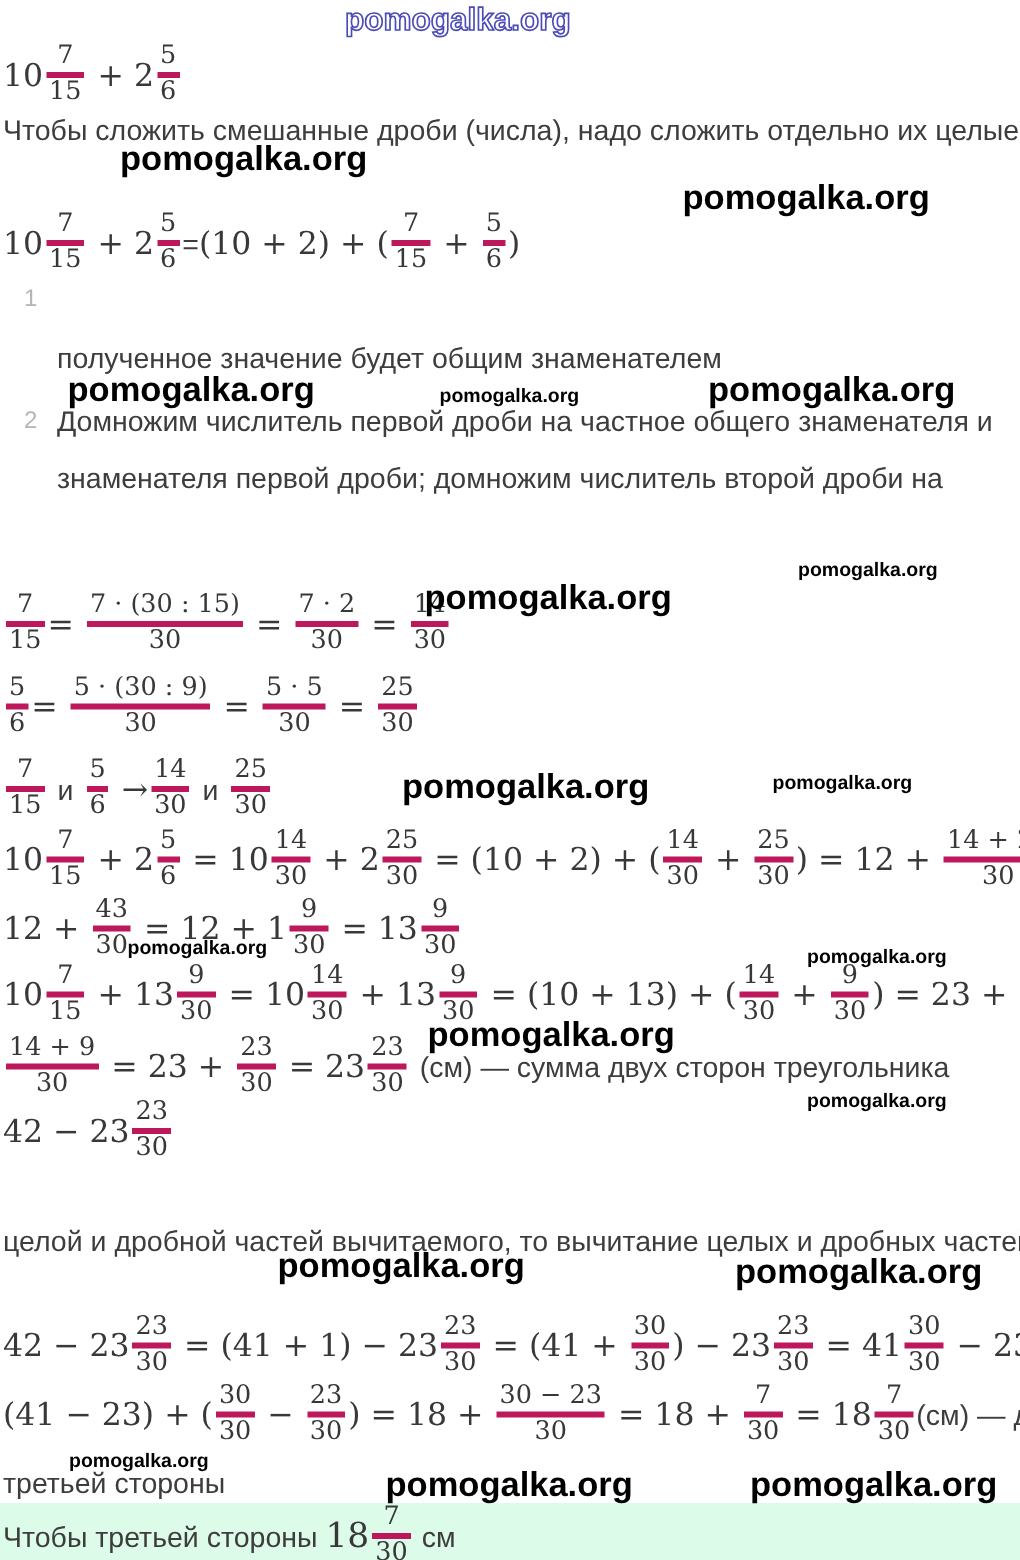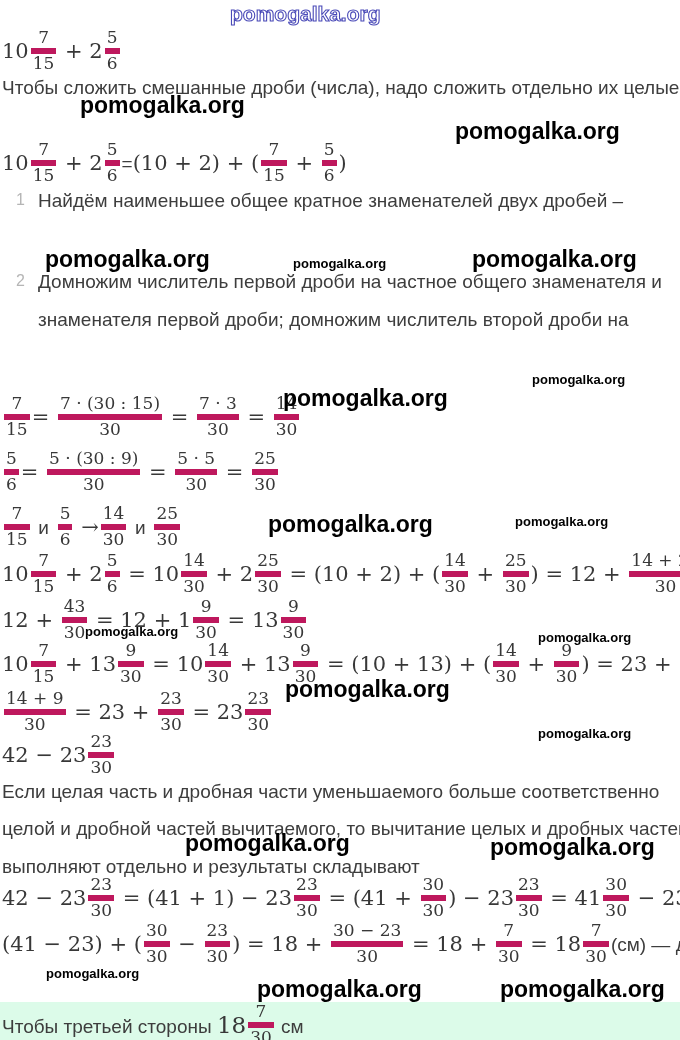--- a/index.html
+++ b/index.html
@@ -7,60 +7,59 @@
         font-family:"Liberation Sans",sans-serif;}
   .line{position:absolute;left:2px;white-space:nowrap;}
   .sans{font-size:19px;color:#3d3d3d;}
   .step-num{font-size:16px;color:#b5b5b5;}
   .math{font-family:"DejaVu Serif",serif;font-size:21px;color:#383838;}
   .math .mtext{font-family:"Liberation Sans",sans-serif;font-size:19px;color:#3d3d3d;}
   .answer.math{font-size:23px;}
   .frac{display:inline-block;vertical-align:middle;text-align:center;font-size:17px;
         line-height:1.15;margin:0 2px;position:relative;top:-2px;}
   .frac .num{display:block;padding:0 2px;}
-  .frac .den{display:block;border-top:6px solid #be185d;padding:0 2px;}
+  .frac .den{display:block;border-top:4px solid #be185d;padding:0 2px;}
   .wm{position:absolute;font-weight:700;color:#000;white-space:nowrap;}
   .wm-bold{font-size:23px;}
   .wm-sm{font-size:13px;}
   .wm-outline{font-size:21px;color:transparent;-webkit-text-stroke:1.1px #4a4ab8;}
   .answer-box{position:absolute;left:0;top:1002px;width:680px;height:38px;background:#dcfbe9;}
 </style>
 </head>
 <body>
 
 <div class="page">
 
   <div class="line math" style="top:30px">10<span class="frac"><span class="num">7</span><span class="den">15</span></span> + 2<span class="frac"><span class="num">5</span><span class="den">6</span></span></div>
   <div class="line sans" style="top:77px">Чтобы сложить смешанные дроби (числа), надо сложить отдельно их целые и</div>
   <div class="line math" style="top:142px">10<span class="frac"><span class="num">7</span><span class="den">15</span></span> + 2<span class="frac"><span class="num">5</span><span class="den">6</span></span><span class="mtext">=</span>(10 + 2) + (<span class="frac"><span class="num">7</span><span class="den">15</span></span> + <span class="frac"><span class="num">5</span><span class="den">6</span></span>)</div>
 
   <div class="line step-num" style="left:16px;top:191px">1</div>
-  <div class="line sans" style="left:38px;top:190px">Найдём наименьшее общее кратное знаменателей двух дробей –</div>
+  <div class="line sans" style="left:38px;top:229px">полученное значение будет общим знаменателем</div>
 
   <div class="line step-num" style="left:16px;top:272px">2</div>
   <div class="line sans" style="left:38px;top:309px">знаменателя первой дроби; домножим числитель второй дроби на</div>
   <div class="line sans" style="left:38px;top:271px">Домножим числитель первой дроби на частное общего знаменателя и</div>
 
-  <div class="line math" style="top:396px"><span class="frac"><span class="num">7</span><span class="den">15</span></span>= <span class="frac"><span class="num">7 · (30 : 15)</span><span class="den">30</span></span> = <span class="frac"><span class="num">7 · 3</span><span class="den">30</span></span> = <span class="frac"><span class="num">14</span><span class="den">30</span></span></div>
+  <div class="line math" style="top:396px"><span class="frac"><span class="num">7</span><span class="den">15</span></span>= <span class="frac"><span class="num">7 · (30 : 15)</span><span class="den">30</span></span> = <span class="frac"><span class="num">7 · 2</span><span class="den">30</span></span> = <span class="frac"><span class="num">14</span><span class="den">30</span></span></div>
   <div class="line math" style="top:451px"><span class="frac"><span class="num">5</span><span class="den">6</span></span>= <span class="frac"><span class="num">5 · (30 : 9)</span><span class="den">30</span></span> = <span class="frac"><span class="num">5 · 5</span><span class="den">30</span></span> = <span class="frac"><span class="num">25</span><span class="den">30</span></span></div>
   <div class="line math" style="top:506px"><span class="frac"><span class="num">7</span><span class="den">15</span></span> <span class="mtext">и</span> <span class="frac"><span class="num">5</span><span class="den">6</span></span> →<span class="frac"><span class="num">14</span><span class="den">30</span></span> <span class="mtext">и</span> <span class="frac"><span class="num">25</span><span class="den">30</span></span></div>
 
   <div class="line math" style="top:553px">10<span class="frac"><span class="num">7</span><span class="den">15</span></span> + 2<span class="frac"><span class="num">5</span><span class="den">6</span></span> = 10<span class="frac"><span class="num">14</span><span class="den">30</span></span> + 2<span class="frac"><span class="num">25</span><span class="den">30</span></span> = (10 + 2) + (<span class="frac"><span class="num">14</span><span class="den">30</span></span> + <span class="frac"><span class="num">25</span><span class="den">30</span></span>) = 12 + <span class="frac"><span class="num">14 + 25</span><span class="den">30</span></span> =</div>
   <div class="line math" style="top:599px">12 + <span class="frac"><span class="num">43</span><span class="den">30</span></span> = 12 + 1<span class="frac"><span class="num">9</span><span class="den">30</span></span> = 13<span class="frac"><span class="num">9</span><span class="den">30</span></span> </div>
   <div class="line math" style="top:643px">10<span class="frac"><span class="num">7</span><span class="den">15</span></span> + 13<span class="frac"><span class="num">9</span><span class="den">30</span></span> = 10<span class="frac"><span class="num">14</span><span class="den">30</span></span> + 13<span class="frac"><span class="num">9</span><span class="den">30</span></span> = (10 + 13) + (<span class="frac"><span class="num">14</span><span class="den">30</span></span> + <span class="frac"><span class="num">9</span><span class="den">30</span></span>) = 23 +</div>
-  <div class="line math" style="top:691px"><span class="frac"><span class="num">14 + 9</span><span class="den">30</span></span> = 23 + <span class="frac"><span class="num">23</span><span class="den">30</span></span> = 23<span class="frac"><span class="num">23</span><span class="den">30</span></span> </div>
+  <div class="line math" style="top:691px"><span class="frac"><span class="num">14 + 9</span><span class="den">30</span></span> = 23 + <span class="frac"><span class="num">23</span><span class="den">30</span></span> = 23<span class="frac"><span class="num">23</span><span class="den">30</span></span> <span class="mtext">(см) — сумма двух сторон треугольника</span></div>
 
   <div class="line math" style="top:734px">42 − 23<span class="frac"><span class="num">23</span><span class="den">30</span></span></div>
 
-  <div class="line sans" style="top:781px">Если целая часть и дробная части уменьшаемого больше соответственно</div>
   <div class="line sans" style="top:818px">целой и дробной частей вычитаемого, то вычитание целых и дробных частей</div>
-  <div class="line sans" style="top:856px">выполняют отдельно и результаты складывают</div>
 
   <div class="line math" style="top:877px">42 − 23<span class="frac"><span class="num">23</span><span class="den">30</span></span> = (41 + 1) − 23<span class="frac"><span class="num">23</span><span class="den">30</span></span> = (41 + <span class="frac"><span class="num">30</span><span class="den">30</span></span>) − 23<span class="frac"><span class="num">23</span><span class="den">30</span></span> = 41<span class="frac"><span class="num">30</span><span class="den">30</span></span> − 23 =</div>
   <div class="line math" style="top:923px">(41 − 23) + (<span class="frac"><span class="num">30</span><span class="den">30</span></span> − <span class="frac"><span class="num">23</span><span class="den">30</span></span>) = 18 + <span class="frac"><span class="num">30 − 23</span><span class="den">30</span></span> = 18 + <span class="frac"><span class="num">7</span><span class="den">30</span></span> = 18<span class="frac"><span class="num">7</span><span class="den">30</span></span><span class="mtext">(см) — длина</span></div>
+  <div class="line math" style="top:976px"><span class="mtext">третьей стороны</span></div>
 
   <div class="answer-box"></div>
   <div class="line math answer" style="top:1004px"><span class="mtext">Чтобы третьей стороны </span>18<span class="frac"><span class="num">7</span><span class="den">30</span></span><span class="mtext"> см</span></div>
 
   <div class="wm wm-outline" style="left:230px;top:2px">pomogalka.org</div>
   <div class="wm wm-bold" style="left:80px;top:92px">pomogalka.org</div>
   <div class="wm wm-bold" style="left:455px;top:118px">pomogalka.org</div>
   <div class="wm wm-bold" style="left:45px;top:246px">pomogalka.org</div>
   <div class="wm wm-sm" style="left:293px;top:256px">pomogalka.org</div>
   <div class="wm wm-bold" style="left:472px;top:246px">pomogalka.org</div>

